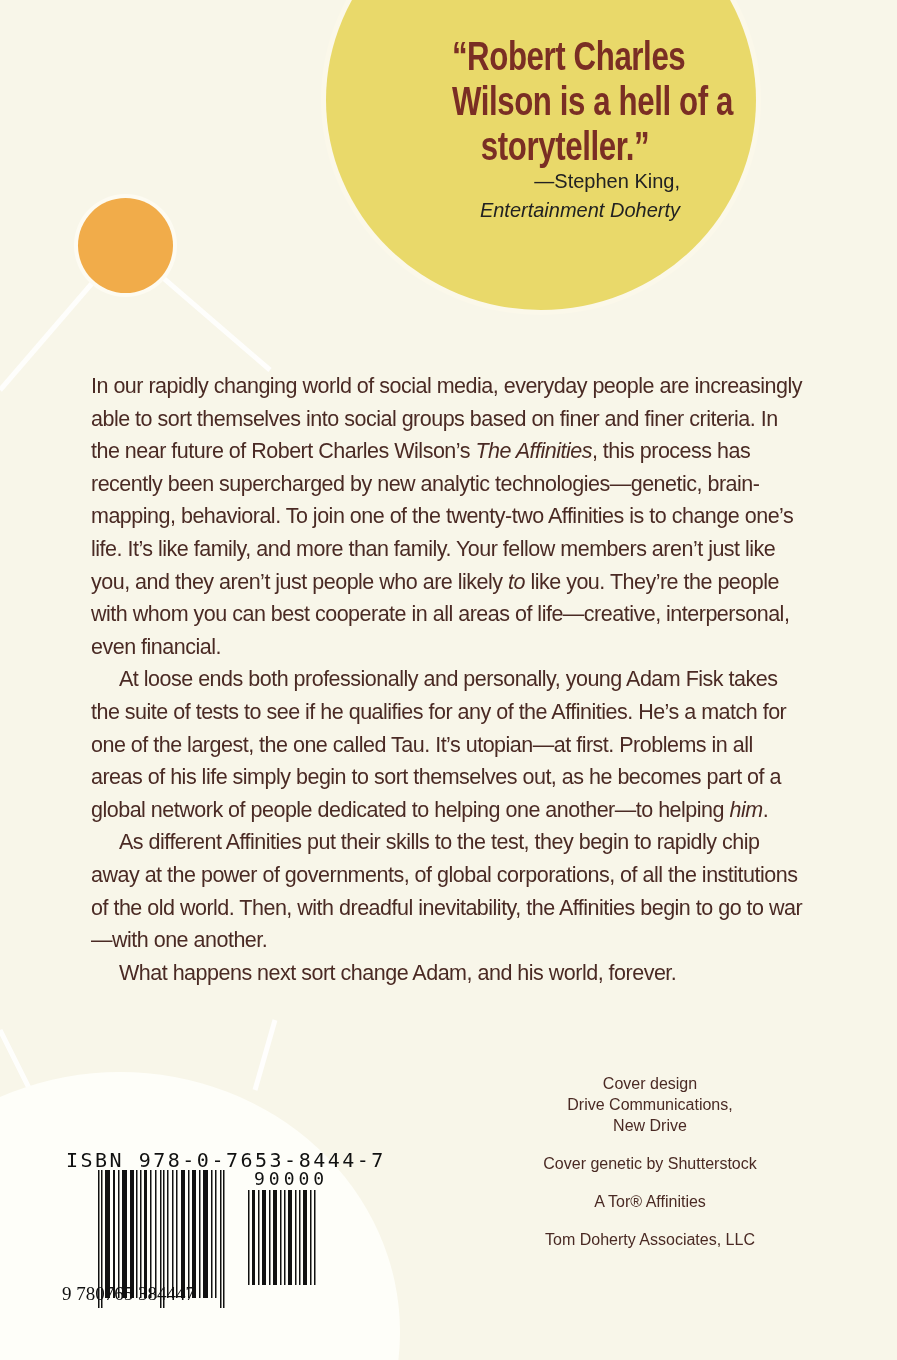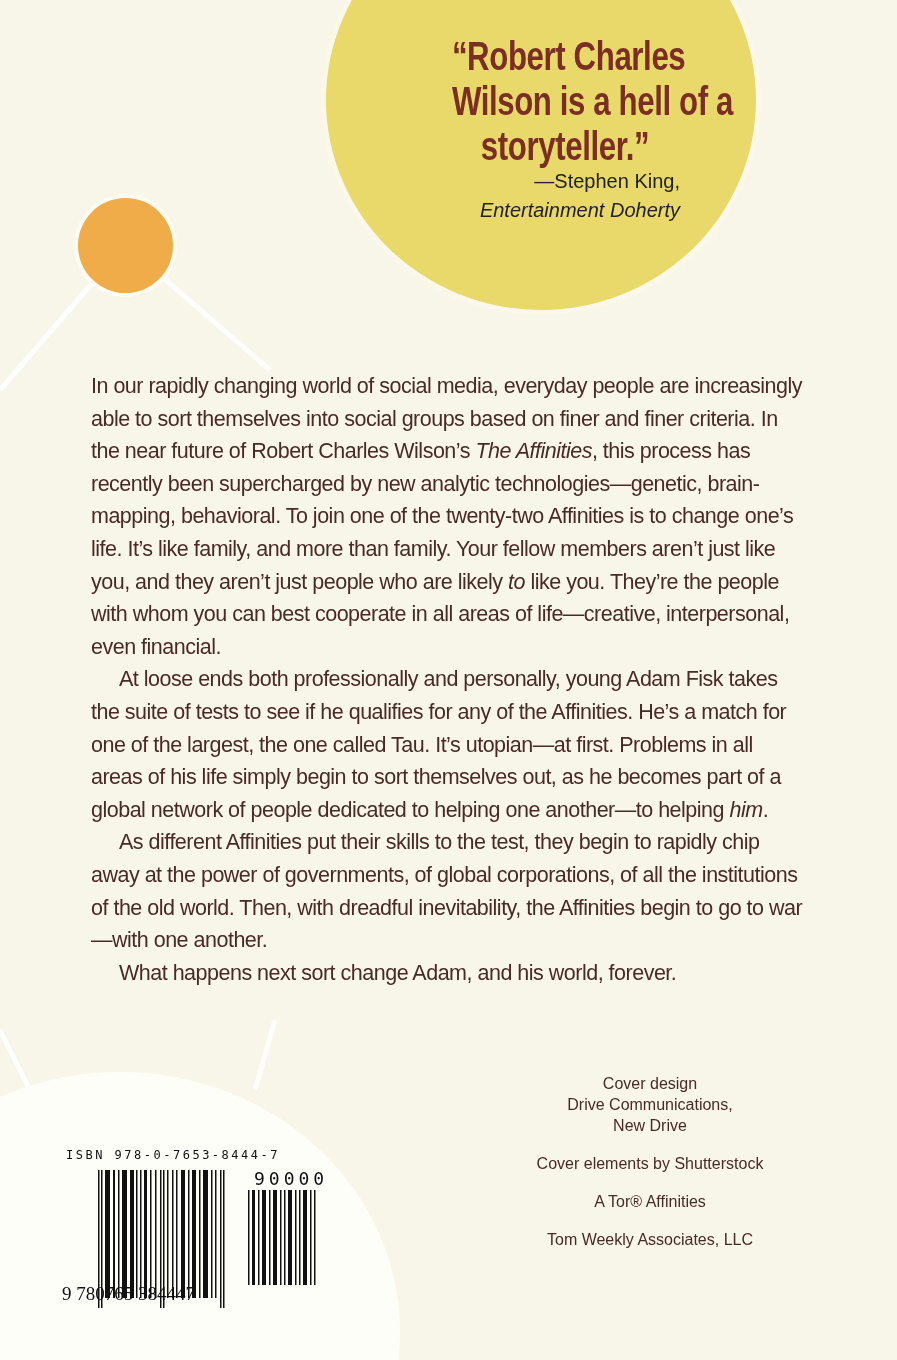--- a/index.html
+++ b/index.html
@@ -46,21 +46,21 @@
   .credits {
     position:absolute; left:470px; top:1073px; width:360px; text-align:center;
     color:#4a2a24; font-size:16px; line-height:21px;
   }
   .credits .group { margin-bottom:17px; }
   .barcode {
     position:absolute; left:66px; top:1148px; width:270px; height:160px;
   }
   .isbn-text {
     position:absolute; left:0; top:0; font-family:"DejaVu Sans Mono", monospace;
-    font-size:12px; letter-spacing:2.5px; color:#111; white-space:nowrap;
+    font-size:20px; letter-spacing:2.5px; color:#111; white-space:nowrap;
   }
   .price-text {
     position:absolute; left:188px; top:20px; font-family:"DejaVu Sans Mono", monospace;
     font-size:18px; letter-spacing:4px; color:#111;
   }
   .num-text {
     position:absolute; left:-4px; top:135px; font-family:Liberation Serif, serif;
     font-size:19px; color:#111; white-space:nowrap;
   }
 </style>
@@ -97,23 +97,23 @@
   <p>As different Affinities put their skills to the test, they begin to rapidly chip away at the power of governments, of global corporations, of all the institutions of the old world. Then, with dreadful inevitability, the Affinities begin to go to war—with one another.</p>
   <p>What happens next sort change Adam, and his world, forever.</p>
 </div>
 
 <div class="credits">
   <div class="group">
     <div>Cover design</div>
     <div>Drive Communications,</div>
     <div>New Drive</div>
   </div>
-  <div class="group">Cover elements by Shutterstock</div>
+  <div class="group">Cover genetic by Shutterstock</div>
   <div class="group">A Tor® Affinities</div>
-  <div class="group">Tom Weekly Associates, LLC</div>
+  <div class="group">Tom Doherty Associates, LLC</div>
 </div>
 
 <div class="barcode">
   <div class="isbn-text">ISBN 978-0-7653-8444-7</div>
   <div class="price-text">90000</div>
   <svg style="position:absolute;left:0;top:0" width="280" height="160" viewBox="0 0 280 160">
     <g fill="#111">
       <rect x="32" y="22" width="1.5" height="140"></rect>
         <rect x="35" y="22" width="1.5" height="140"></rect>
       <rect x="39" y="22" width="5" height="128"></rect>

